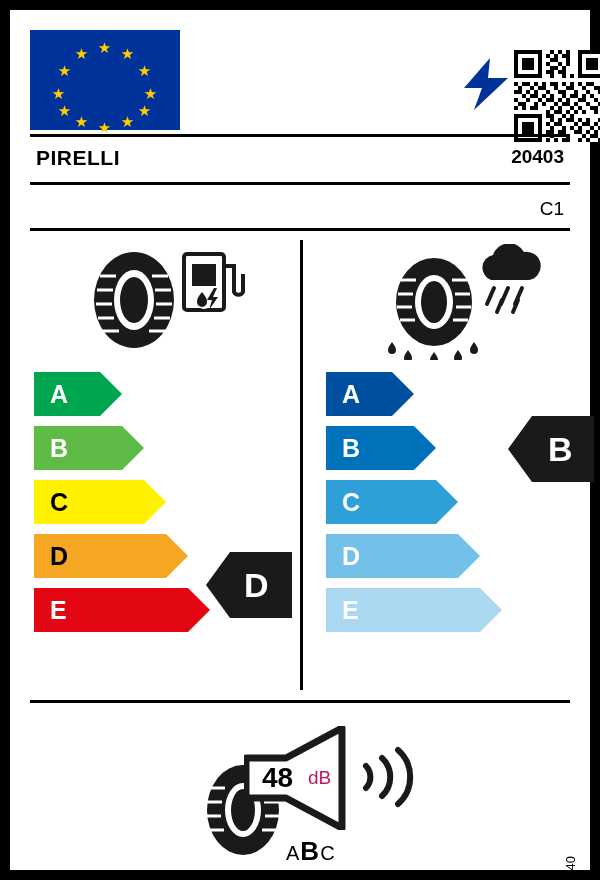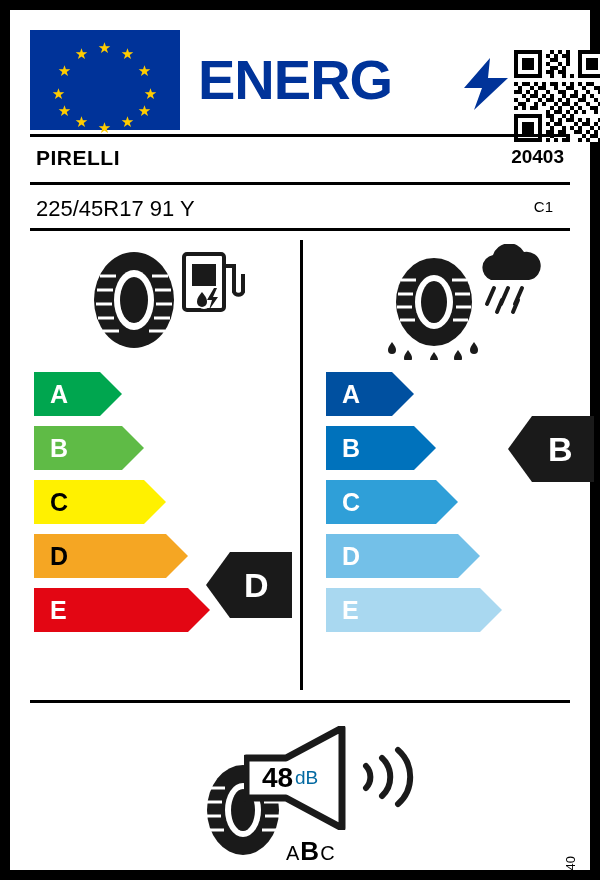--- a/index.html
+++ b/index.html
@@ -106,23 +106,23 @@
   }
   .size {
     position: absolute;
     left: 26px;
     top: 186px;
     font-size: 22px;
     color: #000;
   }
   .loadclass {
     position: absolute;
-    right: 37px;
+    right: 26px;
     top: 188px;
-    font-size: 15px;
+    font-size: 19px;
     color: #000;
   }
 
   
   .scale {
     position: absolute;
   }
   .bar {
     position: absolute;
     height: 44px;
@@ -154,24 +154,24 @@
   .db-value {
     position: absolute;
     left: 252px;
     top: 752px;
     font-size: 28px;
     font-weight: bold;
     color: #000;
   }
   .db-unit {
     position: absolute;
-    left: 285px;
+    left: 298px;
     top: 757px;
     font-size: 19px;
-    color: #0369a1;
+    color: #be185d;
   }
   .abc {
     position: absolute;
     top: 826px;
     left: 276px;
     font-size: 20px;
     color: #000;
     letter-spacing: 1px;
   }
   .abc .sel {
@@ -205,21 +205,20 @@
       <div class="star" style="left:107px; top:73px;">★</div>
       <div class="star" style="left:90px; top:84px;">★</div>
       <div class="star" style="left:67px; top:90px;">★</div>
       <div class="star" style="left:44px; top:84px;">★</div>
       <div class="star" style="left:27px; top:73px;">★</div>
       <div class="star" style="left:21px; top:56px;">★</div>
       <div class="star" style="left:27px; top:33px;">★</div>
       <div class="star" style="left:44px; top:16px;">★</div>
     </div>
 
-    <div class="energy-word">ENERG</div>
 
     <div class="bolt">
       <svg width="44" height="52" viewBox="0 0 44 52">
         <polygon points="26,0 0,30 18,30 10,52 44,20 24,20" fill="#003399"></polygon>
       </svg>
     </div>
 
     <div class="qr">
       <svg width="92" height="92" viewBox="0 0 23 23" shape-rendering="crispEdges">
         <rect width="23" height="23" fill="#ffffff"></rect>
@@ -364,21 +363,20 @@
   </div>
 
   <div class="hrule" style="left:20px; top:124px; width:540px;"></div>
   <div class="hrule" style="left:20px; top:172px; width:540px;"></div>
   <div class="hrule" style="left:20px; top:218px; width:540px;"></div>
   <div class="hrule" style="left:20px; top:690px; width:540px;"></div>
   <div class="vrule" style="left:290px; top:230px; height:450px;"></div>
 
   <div class="brand">PIRELLI</div>
   <div class="model">20403</div>
-  <div class="size">225/45R17 91 Y</div>
   <div class="loadclass">C1</div>
 
   <div class="icon-wrap" style="left:82px; top:240px;">
     <svg width="84" height="100" viewBox="0 0 84 100">
       <ellipse cx="42" cy="50" rx="40" ry="48" fill="#1a1a1a"></ellipse>
       <ellipse cx="42" cy="50" rx="20" ry="30" fill="#ffffff"></ellipse>
       <ellipse cx="42" cy="50" rx="14" ry="23" fill="#1a1a1a"></ellipse>
       <g stroke="#ffffff" stroke-width="3">
         <line x1="8" y1="26" x2="24" y2="26"></line>
         <line x1="5" y1="40" x2="21" y2="40"></line>

